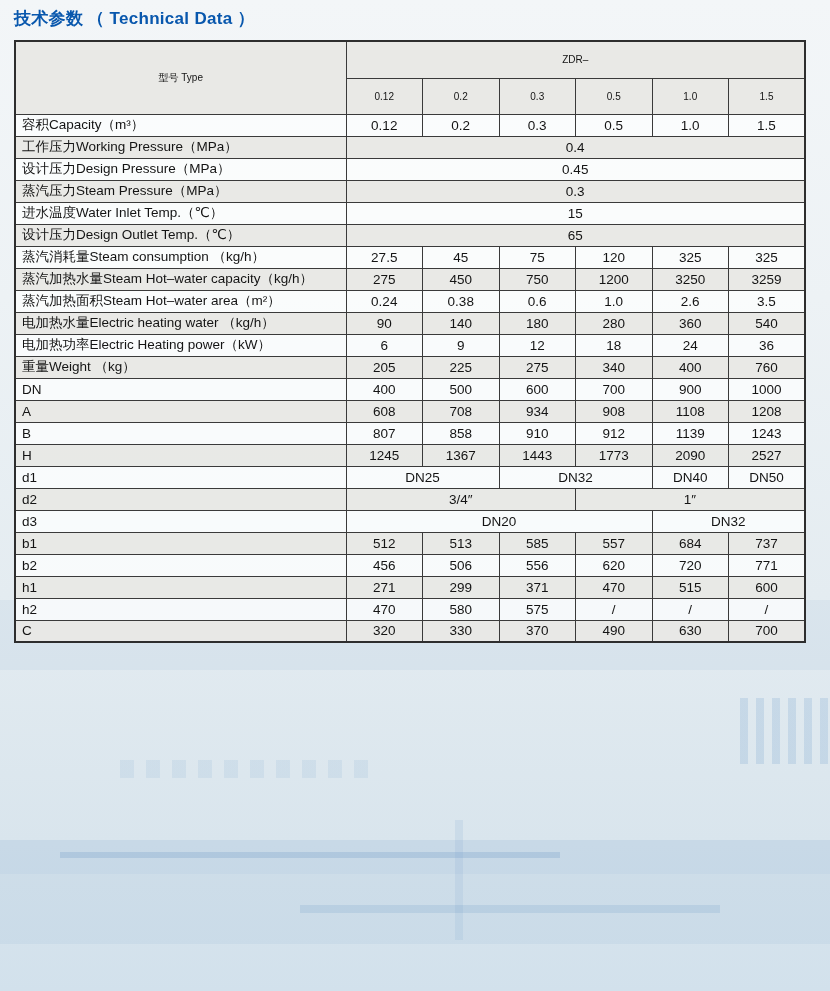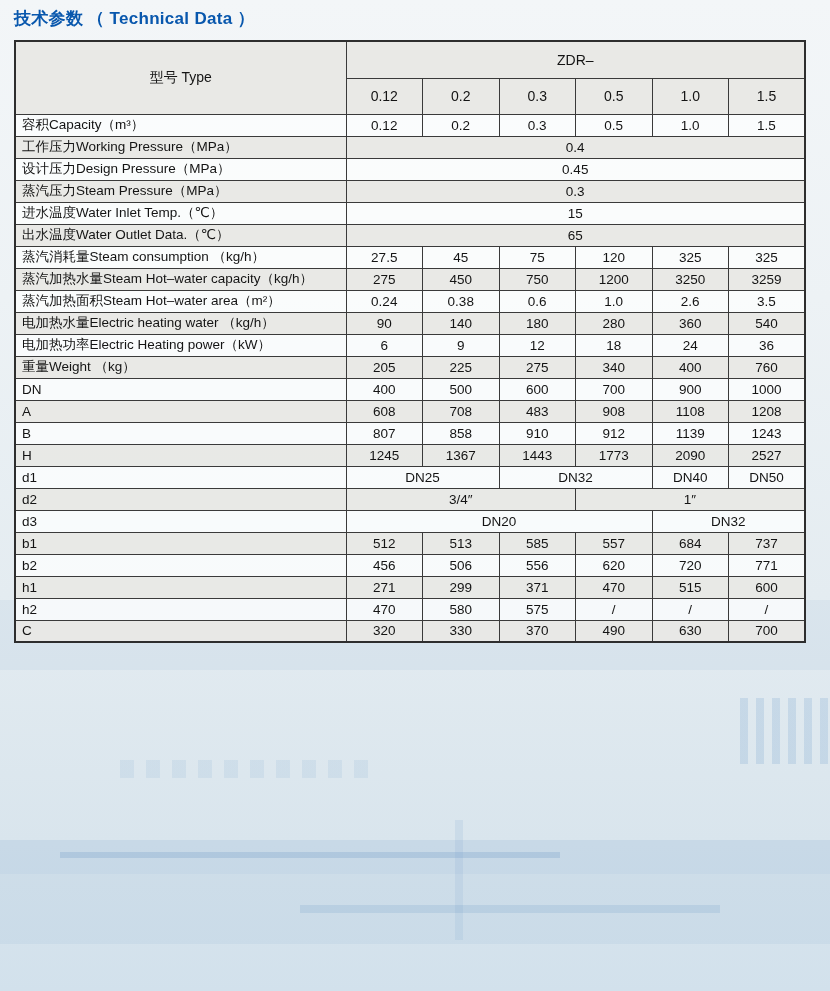--- a/index.html
+++ b/index.html
@@ -36,21 +36,21 @@
   }
   table.tech th,table.tech td{
     border:1px solid #3a3a3a;
     padding:0 6px;
     font-weight:normal;
     overflow:hidden;white-space:nowrap;
   }
   thead tr.r1{height:37px;}
   thead tr.r2{height:36px;}
   tbody tr{height:22px;}
-  thead th{background:rgba(232,232,229,0.97);font-size:14px;text-align:center;}
+  thead th{background:rgba(232,232,229,0.97);font-size:10px;text-align:center;}
   td.shade-gray{background:rgba(232,232,229,0.96);}
   td.shade-white{background:rgba(253,254,254,0.80);}
   td.lab-left{text-align:left;padding-left:9px;}
   td.lab-center{}
   td.val{text-align:center;}
 </style>
 </head>
 <body>
 
 <div class="page">
@@ -114,21 +114,21 @@
         </tr>
         <tr>
           <td class="shade-gray lab-left">蒸汽压力Steam Pressure（MPa）</td>
           <td colspan="6" class="shade-gray val">0.3</td>
         </tr>
         <tr>
           <td class="shade-white lab-left">进水温度Water Inlet Temp.（℃）</td>
           <td colspan="6" class="shade-white val">15</td>
         </tr>
         <tr>
-          <td class="shade-gray lab-left">出水温度Water Outlet Data.（℃）</td>
+          <td class="shade-gray lab-left">设计压力Design Outlet Temp.（℃）</td>
           <td colspan="6" class="shade-gray val">65</td>
         </tr>
         <tr>
           <td class="shade-white lab-left">蒸汽消耗量Steam consumption （kg/h）</td>
           <td class="shade-white val">27.5</td>
           <td class="shade-white val">45</td>
           <td class="shade-white val">75</td>
           <td class="shade-white val">120</td>
           <td class="shade-white val">325</td>
           <td class="shade-white val">325</td>
@@ -184,21 +184,21 @@
           <td class="shade-white val">500</td>
           <td class="shade-white val">600</td>
           <td class="shade-white val">700</td>
           <td class="shade-white val">900</td>
           <td class="shade-white val">1000</td>
         </tr>
         <tr>
           <td class="shade-gray lab-center">A</td>
           <td class="shade-gray val">608</td>
           <td class="shade-gray val">708</td>
-          <td class="shade-gray val">483</td>
+          <td class="shade-gray val">934</td>
           <td class="shade-gray val">908</td>
           <td class="shade-gray val">1108</td>
           <td class="shade-gray val">1208</td>
         </tr>
         <tr>
           <td class="shade-white lab-center">B</td>
           <td class="shade-white val">807</td>
           <td class="shade-white val">858</td>
           <td class="shade-white val">910</td>
           <td class="shade-white val">912</td>

